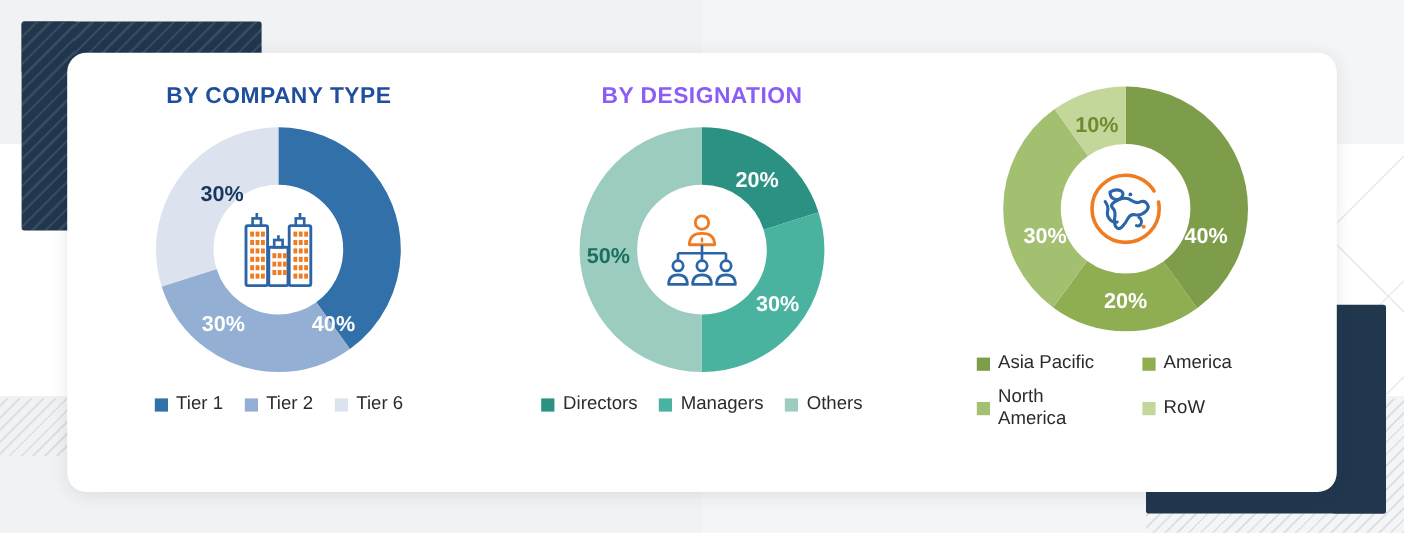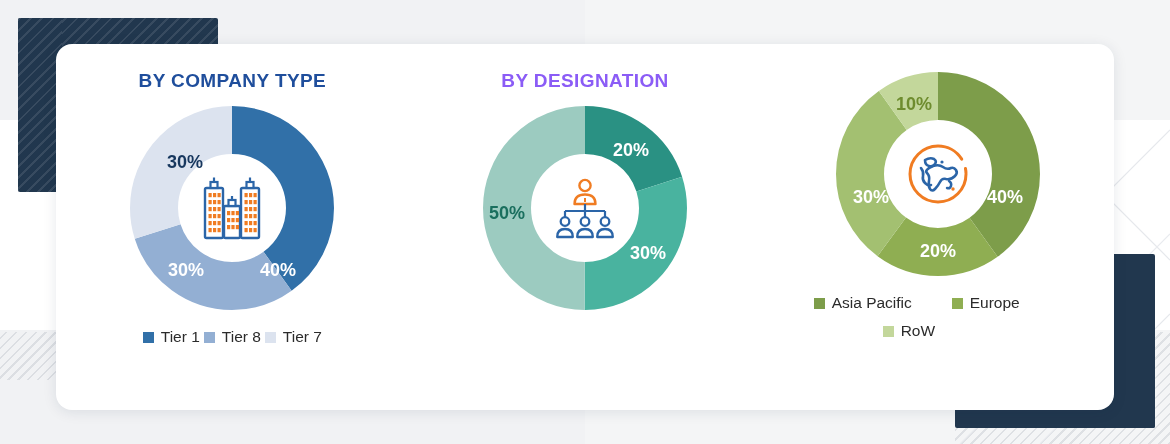--- a/index.html
+++ b/index.html
@@ -69,21 +69,21 @@
   }
 
   .pct{
     font-size:18px;font-weight:bold;
     dominant-baseline:middle;text-anchor:middle;
   }
 
   
   .legend{
     margin-top:16px;display:flex;flex-wrap:wrap;justify-content:center;
-    gap:6px 4px;max-width:300px;
+    gap:6px 18px;max-width:300px;
   }
   .legend.two-col{max-width:280px;gap:10px 28px;}
   .legend-item{display:flex;align-items:center;gap:7px;font-size:15.5px;color:#2b2b2b;}
   .legend-swatch{width:11px;height:11px;display:inline-block;flex:none;}
   .legend.two-col .legend-item{width:110px;}
 
   svg{overflow:visible;}
 </style>
 </head>
 <body>
@@ -205,25 +205,25 @@
           </div>
         </div>
 
         <div class="legend">
           <div class="legend-item">
             <span class="legend-swatch" style="background:#3170A8"></span>
             <span>Tier 1</span>
           </div>
           <div class="legend-item">
             <span class="legend-swatch" style="background:#93AFD3"></span>
-            <span>Tier 8</span>
+            <span>Tier 2</span>
           </div>
           <div class="legend-item">
             <span class="legend-swatch" style="background:#DCE3EF"></span>
-            <span>Tier 7</span>
+            <span>Tier 6</span>
           </div>
         </div>
       </div>
 
       <div class="panel">
         <div class="panel-title" style="color:#8b5cf6">BY DESIGNATION</div>
 
         <div class="donut-wrap">
           <svg class="donut-svg" viewBox="0 0 208 208">
             <g transform="rotate(-90 104 104)">
@@ -255,20 +255,34 @@
                 <path d="M5.2 60 q0-8 7.8-8 q7.8 0 7.8 8 z"></path>
                 <circle cx="33" cy="44.5" r="4.3"></circle>
                 <path d="M25.2 60 q0-8 7.8-8 q7.8 0 7.8 8 z"></path>
                 <circle cx="53" cy="44.5" r="4.3"></circle>
                 <path d="M45.2 60 q0-8 7.8-8 q7.8 0 7.8 8 z"></path>
               </g>
             </svg>
           </div>
         </div>
 
+        <div class="legend">
+          <div class="legend-item">
+            <span class="legend-swatch" style="background:#2A9183"></span>
+            <span>Directors</span>
+          </div>
+          <div class="legend-item">
+            <span class="legend-swatch" style="background:#49B39F"></span>
+            <span>Managers</span>
+          </div>
+          <div class="legend-item">
+            <span class="legend-swatch" style="background:#9CCBC0"></span>
+            <span>Others</span>
+          </div>
+        </div>
       </div>
 
       <div class="panel">
 
         <div class="donut-wrap">
           <svg class="donut-svg" viewBox="0 0 208 208">
             <g transform="rotate(-90 104 104)">
               <circle cx="104" cy="104" r="78" fill="none" stroke="#7D9D4A" stroke-width="48" stroke-dasharray="196.03 294.05" stroke-dashoffset="0"></circle>
               <circle cx="104" cy="104" r="78" fill="none" stroke="#8FAE52" stroke-width="48" stroke-dasharray="98.02 392.07" stroke-dashoffset="-196.03"></circle>
               <circle cx="104" cy="104" r="78" fill="none" stroke="#A3C071" stroke-width="48" stroke-dasharray="147.03 343.06" stroke-dashoffset="-294.05"></circle>
@@ -296,21 +310,25 @@
           </div>
         </div>
 
         <div class="legend two-col">
           <div class="legend-item">
             <span class="legend-swatch" style="background:#7D9D4A"></span>
             <span>Asia Pacific</span>
           </div>
           <div class="legend-item">
             <span class="legend-swatch" style="background:#8FAE52"></span>
-            <span>Europe</span>
+            <span>America</span>
+          </div>
+          <div class="legend-item">
+            <span class="legend-swatch" style="background:#A3C071"></span>
+            <span>North America</span>
           </div>
           <div class="legend-item">
             <span class="legend-swatch" style="background:#C3D79B"></span>
             <span>RoW</span>
           </div>
         </div>
       </div>
 
     </div>
   </div>

